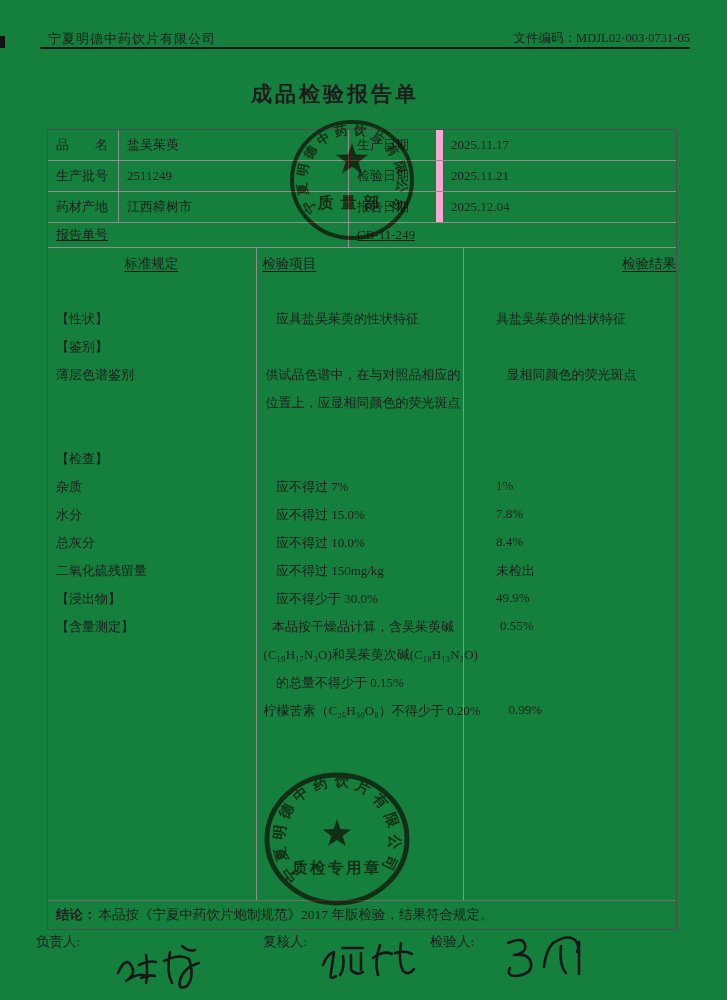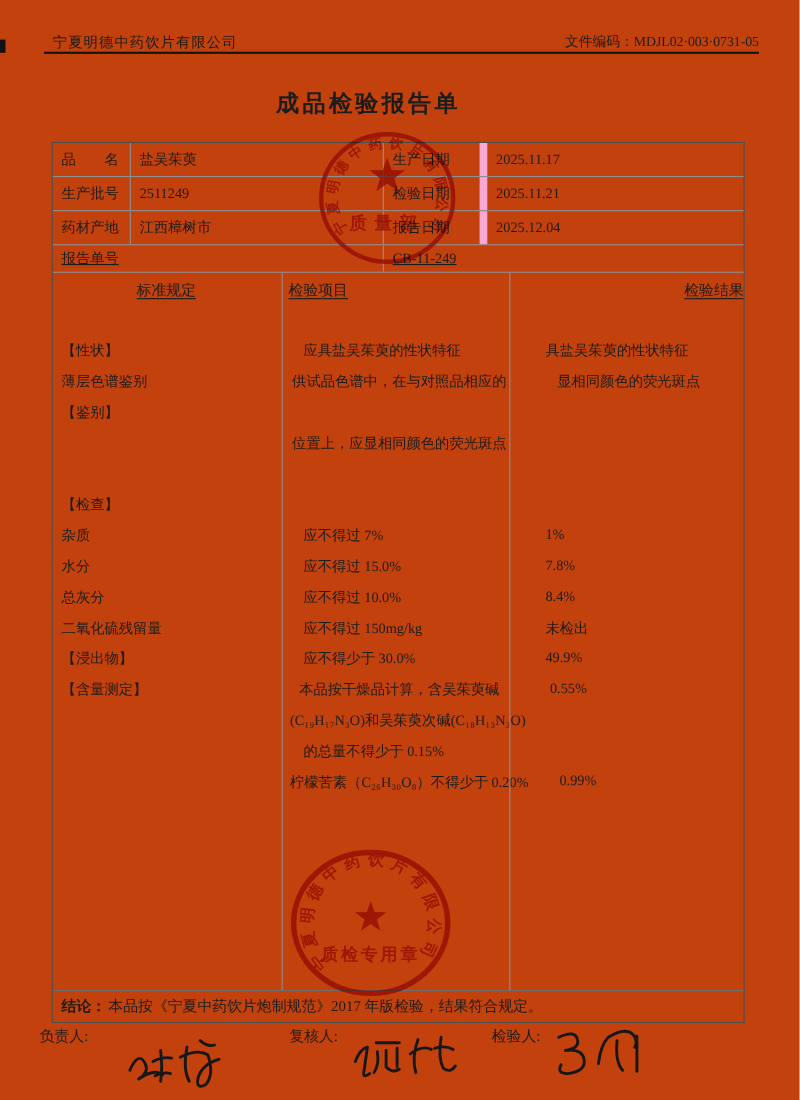--- a/index.html
+++ b/index.html
@@ -1,19 +1,19 @@
 <!DOCTYPE html>
 <html><head>
 <meta charset="utf-8">
 <style>
   * { margin:0; padding:0; box-sizing:border-box; }
   html,body { width:727px; height:1000px; background:#ffffff; overflow:hidden; }
   body { font-family:"Liberation Serif","DejaVu Serif",serif; color:#1c1c1c; position:relative; }
 
-  .page { position:absolute; inset:0; background:#c2410c; }
+  .page { position:absolute; inset:0; background:#15803d; }
 
   
   .hdr-company { position:absolute; left:48px; top:30px; font-size:13px; letter-spacing:1px; }
   .hdr-code    { position:absolute; right:37px; top:30px; font-size:12.5px; }
   .hdr-rule    { position:absolute; left:40px; top:47px; width:650px; height:2px; background:#161616; }
   .edge-mark   { position:absolute; left:0; top:36px; width:5px; height:12px; background:#111; }
 
   .doc-title { position:absolute; left:0; top:80px; width:670px; text-align:center;
                font-size:21px; font-weight:bold; letter-spacing:3px; }
 
@@ -47,21 +47,21 @@
   .ic3 { width:215px; padding-left:9px; }
 
   
   .concl { border-top:1px solid #6f6f6f; height:28px; display:flex; align-items:center;
            padding-left:8px; font-size:13.5px; }
   .concl b { font-weight:bold; margin-right:2px; }
 
   
   .signrow { position:absolute; left:0; top:933px; width:727px; font-size:13.5px; }
   .siglabel { position:absolute; white-space:nowrap; }
-  .sl1 { left:36px; }  .sl2 { left:263px; } .sl3 { left:447px; }
+  .sl1 { left:36px; }  .sl2 { left:263px; } .sl3 { left:430px; }
   .sig { position:absolute; }
   .sg1 { left:112px; top:6px; }  .sg2 { left:316px; top:1px; } .sg3 { left:498px; top:-2px; }
   .sig svg path { stroke:#17171a; stroke-width:2.6; fill:none; stroke-linecap:round; stroke-linejoin:round; }
 
   
   .stamp { position:absolute; opacity:.82; mix-blend-mode:multiply; pointer-events:none; }
   .stamp-top { left:287px; top:118px; width:130px; height:126px; }
   .stamp-bottom { left:262px; top:770px; width:150px; height:138px; }
 </style>
 </head>
@@ -112,28 +112,28 @@
         <div class="ih ih1">检验项目</div>
         <div class="ih ih3">检验结果</div>
       </div>
       <div class="insp-rows">
           <div class="insp-row">
             <div class="ic1">【性状】</div>
             <div class="ic2">应具盐吴茱萸的性状特征</div>
             <div class="ic3">具盐吴茱萸的性状特征</div>
           </div>
           <div class="insp-row">
+            <div class="ic1">【鉴别】</div>
+            <div class="ic2"></div>
+            <div class="ic3"></div>
+          </div>
+          <div class="insp-row">
             <div class="ic1">薄层色谱鉴别</div>
             <div class="ic2">供试品色谱中，在与对照品相应的</div>
             <div class="ic3">显相同颜色的荧光斑点</div>
-          </div>
-          <div class="insp-row">
-            <div class="ic1">【鉴别】</div>
-            <div class="ic2"></div>
-            <div class="ic3"></div>
           </div>
           <div class="insp-row">
             <div class="ic1"></div>
             <div class="ic2">位置上，应显相同颜色的荧光斑点</div>
             <div class="ic3"></div>
           </div>
           <div class="insp-row">
             <div class="ic1"></div>
             <div class="ic2"></div>
             <div class="ic3"></div>

